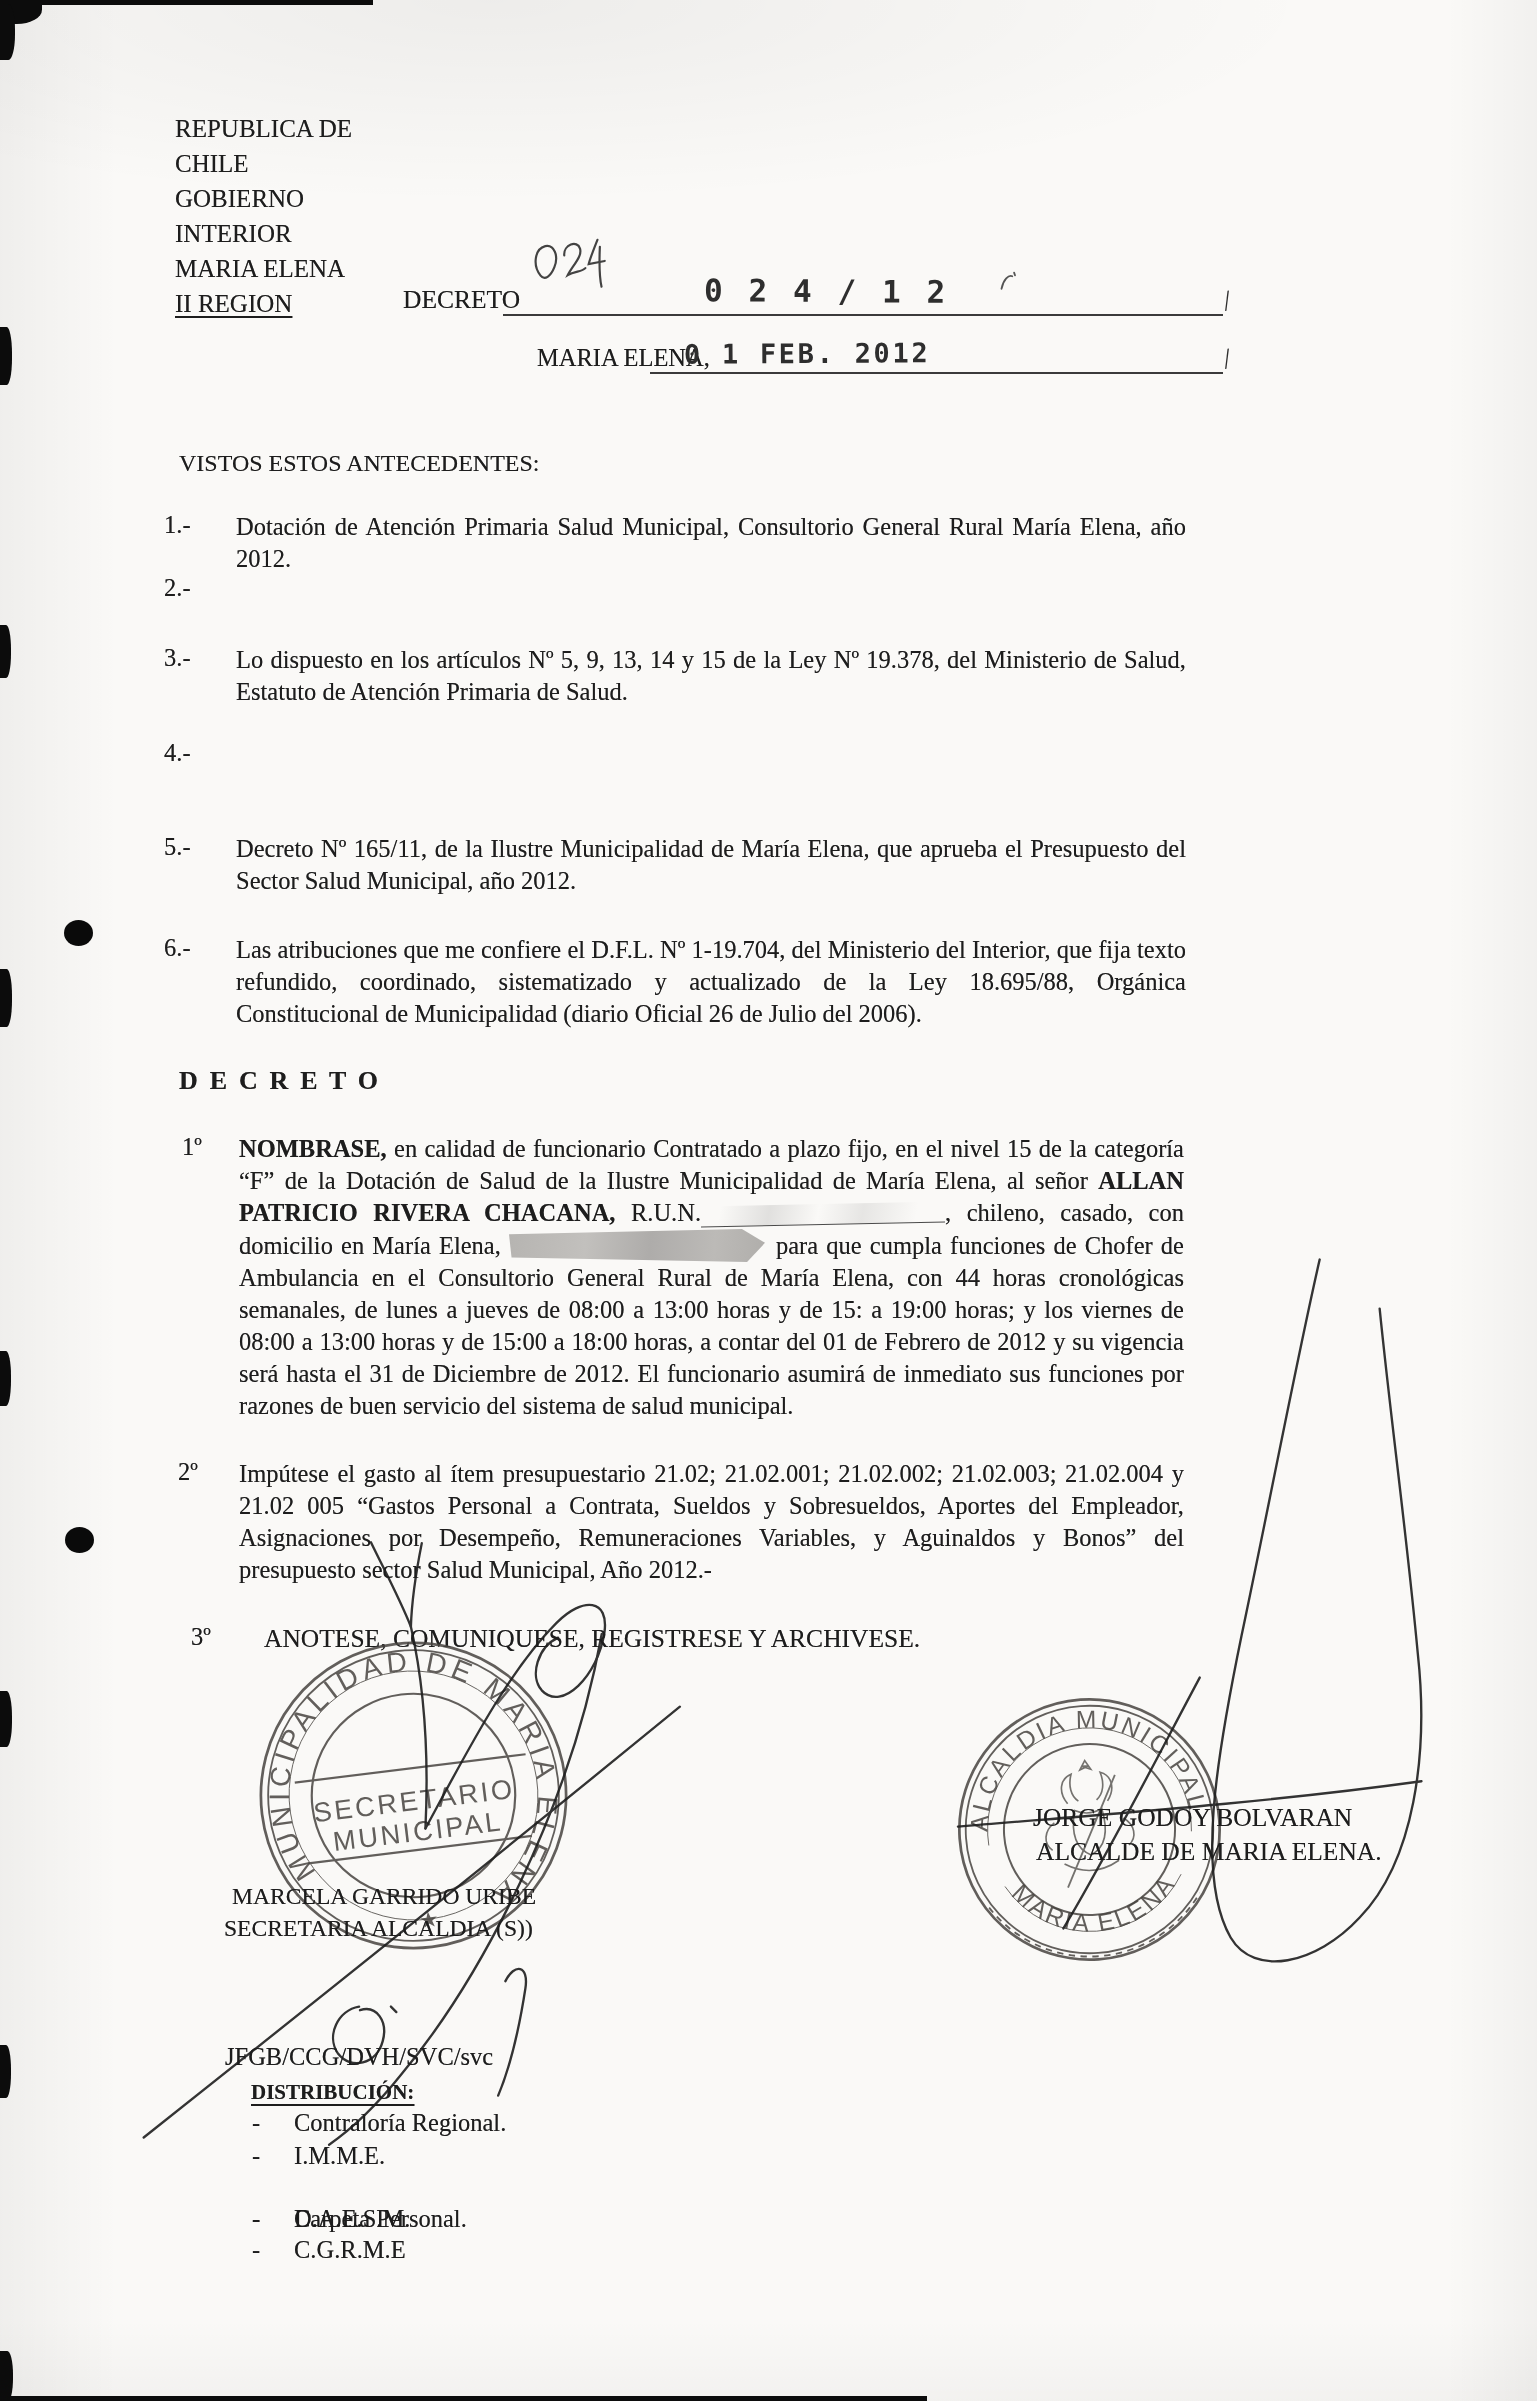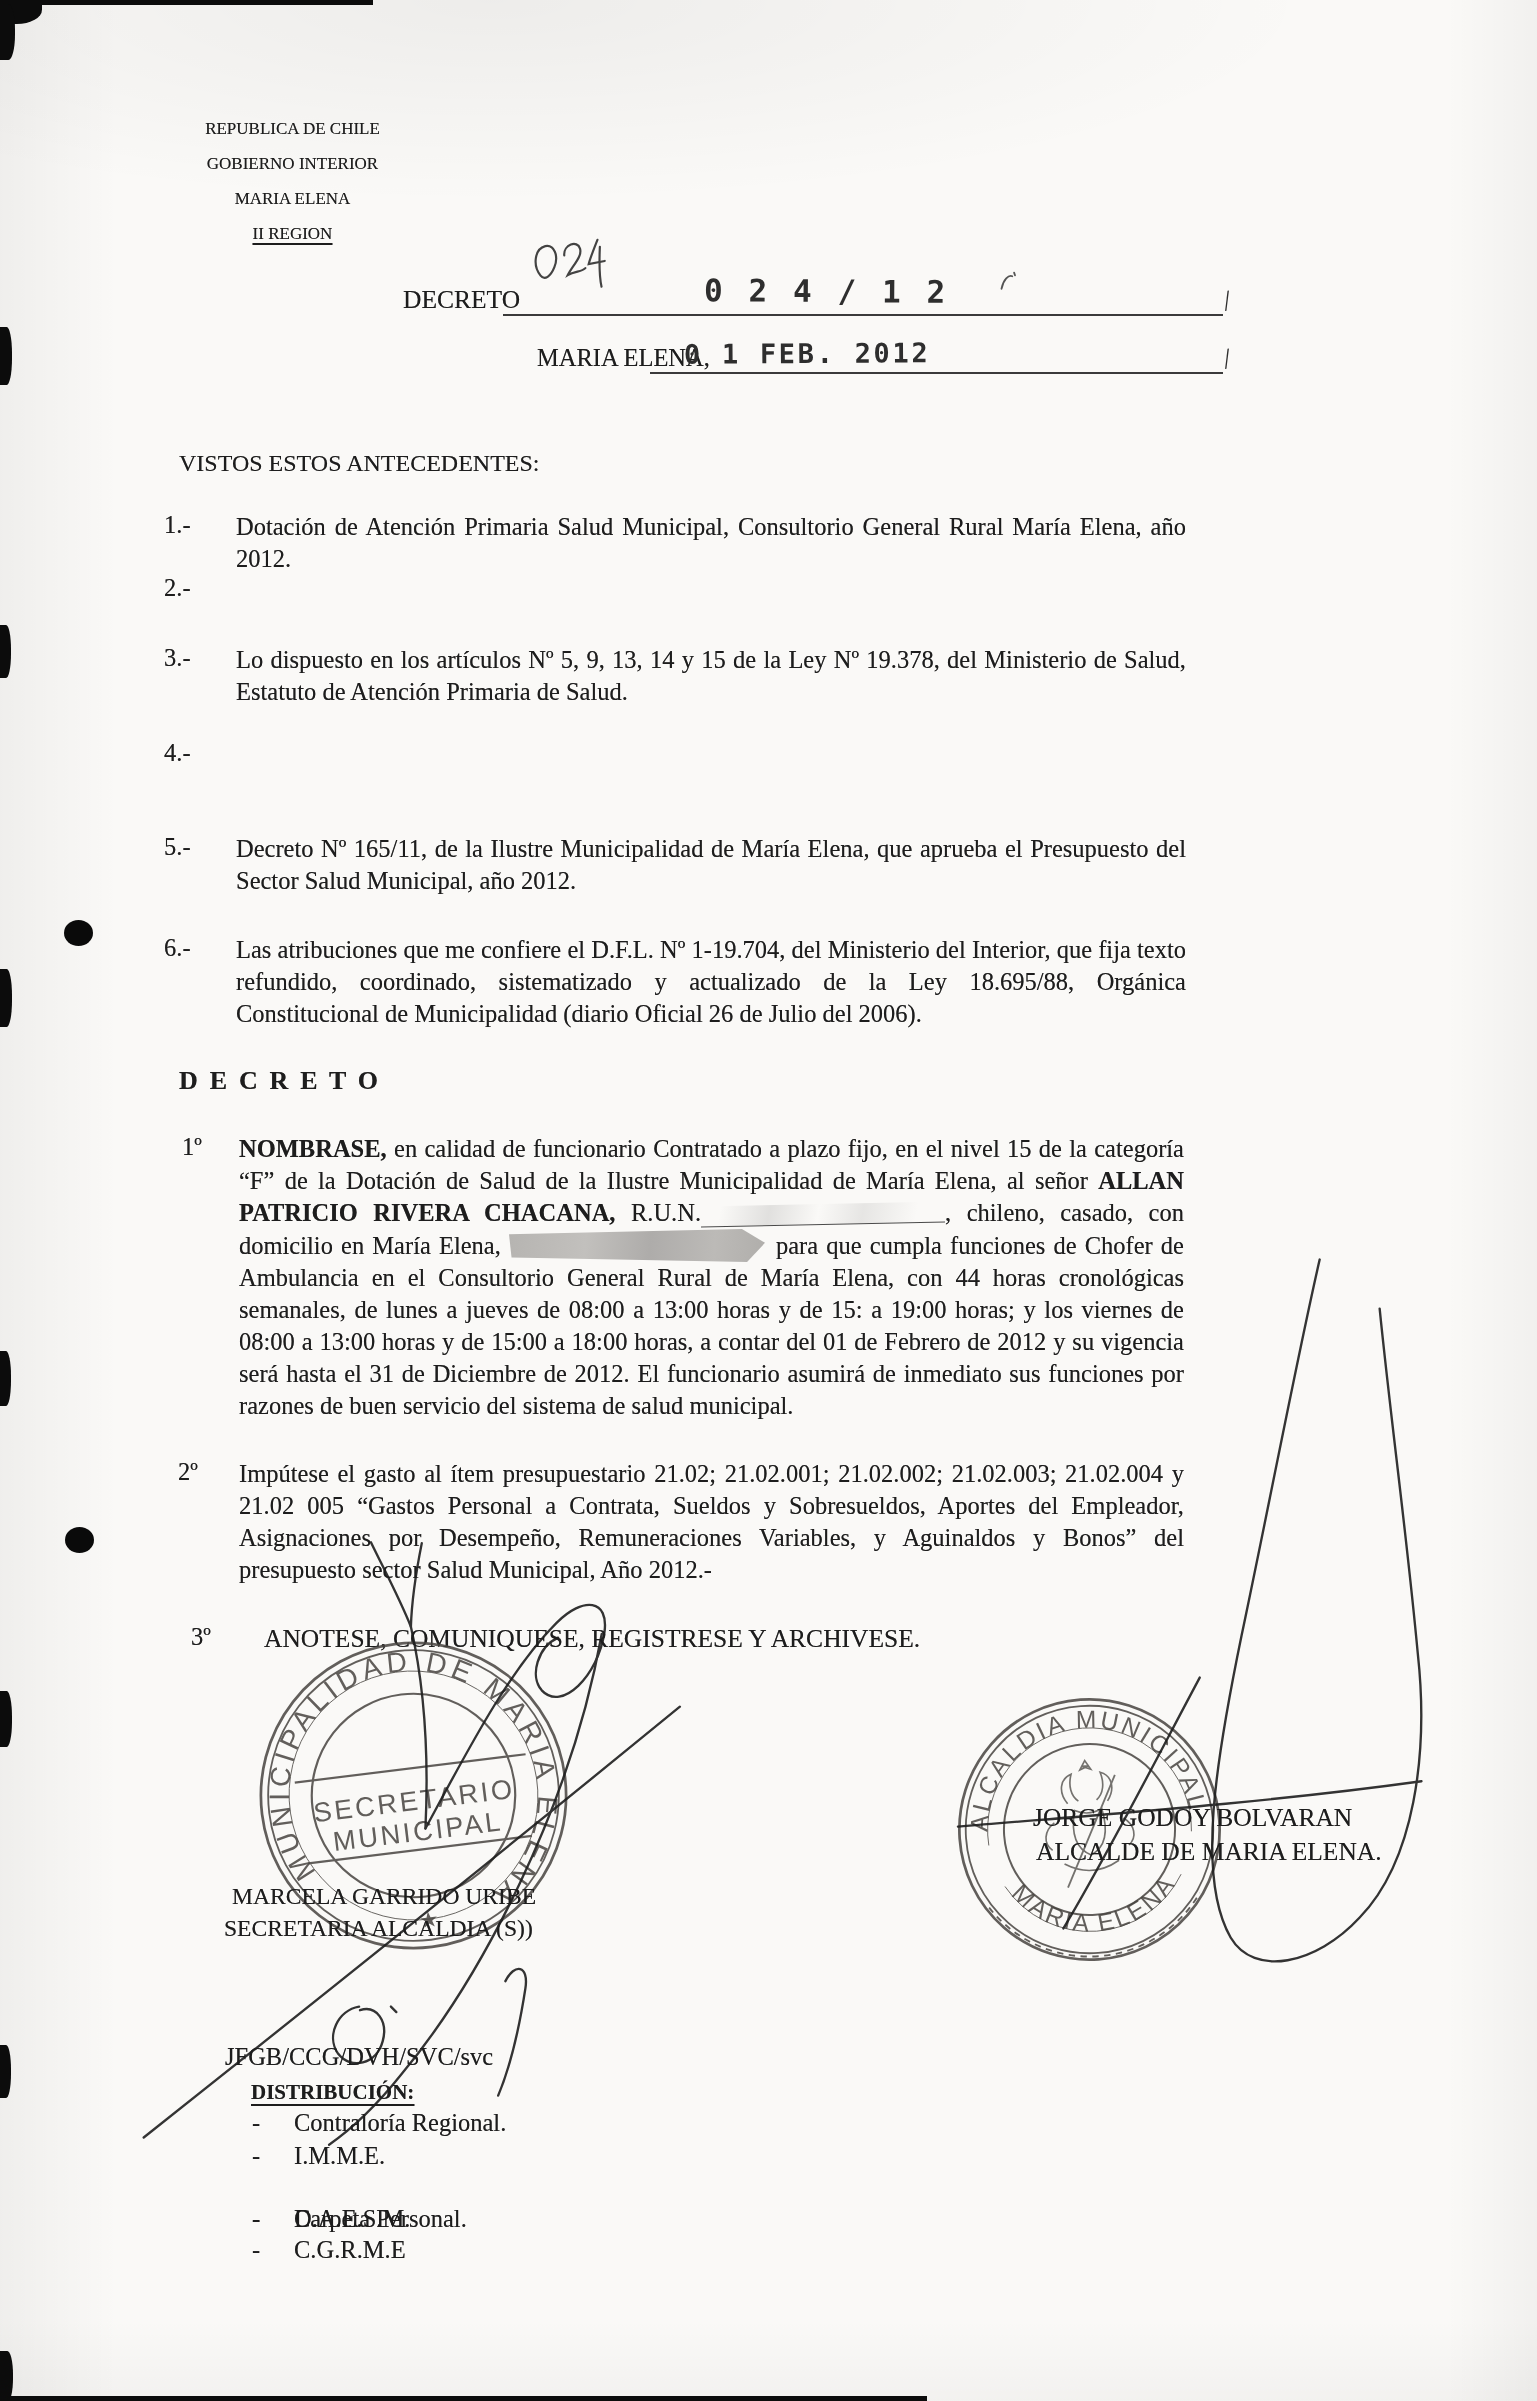--- a/index.html
+++ b/index.html
@@ -9,21 +9,21 @@
     background:
       radial-gradient(ellipse 1182px 291px at 32% 0%, rgba(0,0,0,0.05), transparent 70%),
       linear-gradient(90deg, rgba(0,0,0,0.045), rgba(0,0,0,0) 118px),
       linear-gradient(270deg, rgba(0,0,0,0.035), rgba(0,0,0,0) 91px),
       linear-gradient(0deg, rgba(0,0,0,0.03), rgba(0,0,0,0) 82px),
       #faf9f7;
   }
   .t{position:absolute;white-space:nowrap;font-size:24px;line-height:32px;text-shadow:0 0 0.4px rgba(0,0,0,.5);}
   .para{position:absolute;text-align:justify;font-size:24.5px;line-height:32px;text-shadow:0 0 0.4px rgba(0,0,0,.5);}
   .num{position:absolute;font-size:24.5px;white-space:nowrap;text-shadow:0 0 0.4px rgba(0,0,0,.5);}
-  .header-block{position:absolute;left:175px;top:111px;width:235px;text-align:center;font-size:17px;line-height:35px;text-shadow:0 0 0.4px rgba(0,0,0,.5);}
+  .header-block{position:absolute;left:175px;top:111px;width:235px;text-align:left;font-size:25px;line-height:35px;text-shadow:0 0 0.4px rgba(0,0,0,.5);}
   .header-block .u{text-decoration:underline;text-decoration-thickness:1.8px;text-underline-offset:3.6px;}
   .rule{position:absolute;height:1.8px;background:#3b3b3b;}
   .stamped{position:absolute;font-family:"DejaVu Sans Mono",monospace;font-weight:bold;color:#2e2e2e;white-space:nowrap;}
   .slash{position:absolute;font-size:29px;transform:rotate(-12deg);color:#2e2e2e;}
   .run-blank{
     display:inline-block;width:244px;height:20px;vertical-align:-3.6px;
     border-bottom:1.8px solid #4a4a4a;transform:skewY(-1.2deg);
     background:linear-gradient(100deg, transparent 8%, rgba(110,110,110,.18) 28%, transparent 48%, rgba(110,110,110,.14) 66%, transparent 88%);
   }
   .redact-bar{

